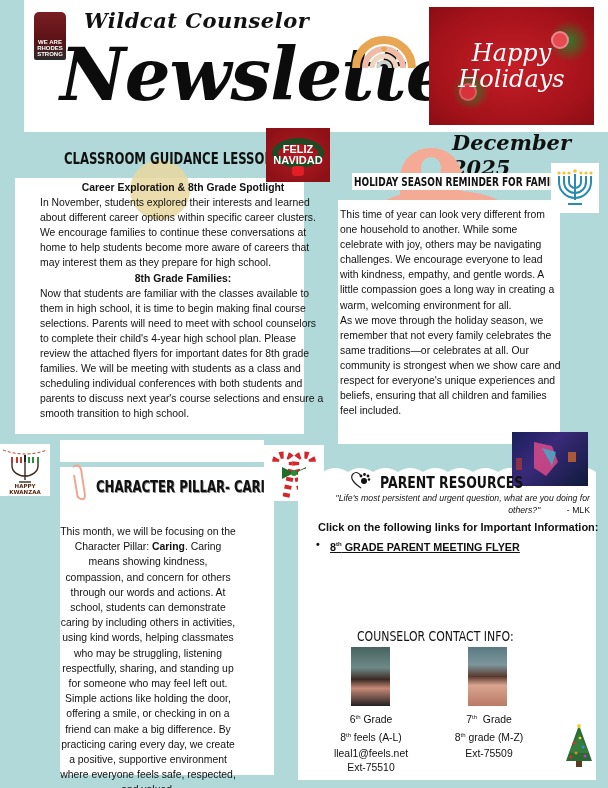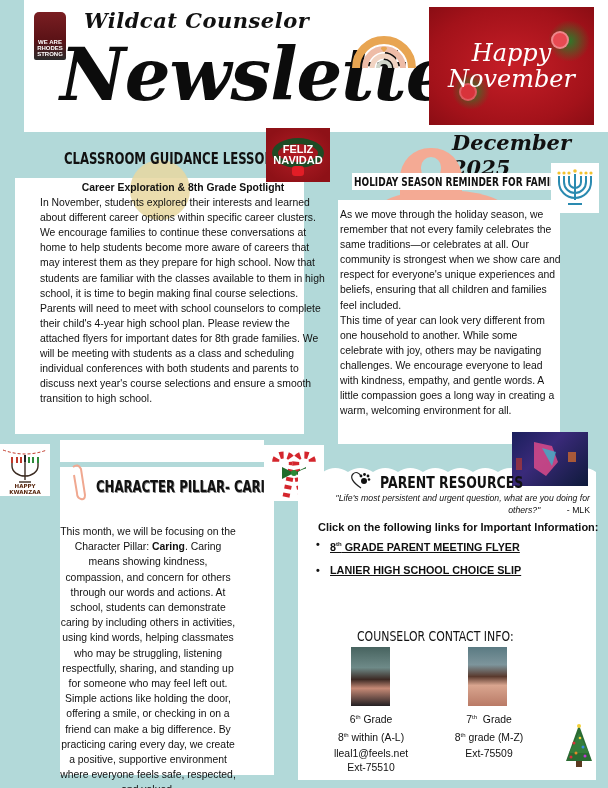--- a/index.html
+++ b/index.html
@@ -172,37 +172,38 @@
   <path d="M28 50 A6 6 0 0 1 40 50" fill="none" stroke="#cfd4c9" stroke-width="4"></path>
   <path d="M34 34 l-3 -3 a2 2 0 0 1 3 -2 a2 2 0 0 1 3 2 z" fill="#e8a552"></path>
 </svg>
 
 <div class="abs holiday-card">
   <div class="pine-l"></div>
   <div class="pine-r"></div>
   <div class="ornament-l"></div>
   <div class="ornament-r"></div>
   <span style="position:relative;z-index:2">Happy</span>
-  <span style="position:relative;z-index:2">November</span>
+  <span style="position:relative;z-index:2">Holidays</span>
 </div>
 
 <div class="abs december">December 2025</div>
 
 <div class="abs cg-box"></div>
 <div class="abs yellow-circle"></div>
 <div class="abs heading cg-heading">Classroom Guidance Lessons</div>
 <div class="abs feliz">
   <div class="wreath"></div>
   <span>FELIZ</span>
   <span>NAVIDAD</span>
   <div class="bow"></div>
 </div>
 <div class="abs cg-text">
   <span class="center">Career Exploration &amp; 8th Grade Spotlight</span>
   <span>In November, students explored their interests and learned about different career options within specific career clusters. We encourage families to continue these conversations at home to help students become more aware of careers that may interest them as they prepare for high school.</span>
+  <span class="center">8th Grade Families:</span>
   <span> Now that students are familiar with the classes available to them in high school, it is time to begin making final course selections. Parents will need to meet with school counselors to complete their child's 4-year high school plan. Please review the attached flyers for important dates for 8th grade families. We will be meeting with students as a class and scheduling individual conferences with both students and parents to discuss next year's course selections and ensure a smooth transition to high school.</span>
 </div>
 
 <div class="abs clip-shape"></div>
 <div class="abs clip-base"></div>
 <div class="abs clip-hole"></div>
 <div class="abs hs-heading-bg"></div>
 <div class="abs heading hs-heading">Holiday Season Reminder for Families</div>
 <div class="abs menorah-card">
   <svg width="38" height="40" viewBox="0 0 38 40">
@@ -219,22 +220,22 @@
         <circle cx="13" cy="5" r="1.6"></circle>
       <circle cx="19" cy="3" r="1.8"></circle>
         <circle cx="25" cy="5" r="1.6"></circle>
         <circle cx="30" cy="5" r="1.6"></circle>
         <circle cx="35" cy="5" r="1.6"></circle>
     </g>
   </svg>
 </div>
 <div class="abs hs-box"></div>
 <div class="abs hs-text">
+  <span style="display:block">This time of year can look very different from one household to another. While some celebrate with joy, others may be navigating challenges. We encourage everyone to lead with kindness, empathy, and gentle words. A little compassion goes a long way in creating a warm, welcoming environment for all.</span>
   <span style="display:block">As we move through the holiday season, we remember that not every family celebrates the same traditions—or celebrates at all. Our community is strongest when we show care and respect for everyone's unique experiences and beliefs, ensuring that all children and families feel included.</span>
-  <span style="display:block">This time of year can look very different from one household to another. While some celebrate with joy, others may be navigating challenges. We encourage everyone to lead with kindness, empathy, and gentle words. A little compassion goes a long way in creating a warm, welcoming environment for all.</span>
 </div>
 
 <div class="abs kwanzaa-card">
   <svg width="50" height="52" viewBox="0 0 50 52">
     <path d="M3 6 Q25 14 47 6" stroke="#c23a2a" stroke-width="1" fill="none" stroke-dasharray="3 2"></path>
     <g stroke="#3a2a20" stroke-width="1.4" fill="none">
       <path d="M12 18 V22 a13 10 0 0 0 26 0 V18"></path>
       <path d="M25 16 V36"></path>
         <path d="M19 38 H31"></path>
     </g>
@@ -293,30 +294,29 @@
   <circle cx="19" cy="9.5" r="1.3" fill="#111"></circle>
 </svg>
 <div class="abs heading pr-heading">Parent Resources</div>
 <div class="abs pr-quote">
   <span>"Life's most persistent and urgent question, what are you doing for others?"</span>&nbsp;&nbsp;&nbsp;&nbsp;&nbsp;&nbsp;&nbsp;&nbsp;&nbsp;&nbsp;
   <span class="mlk">- MLK</span>
 </div>
 <div class="abs pr-click">Click on the following links for Important Information:</div>
 <ul class="abs pr-links">
   <li><a>8</a><sup>th</sup><a> GRADE PARENT MEETING FLYER</a></li>
-  <li><a>LANIER HIGH SCHOOL CHOICE SLIP</a></li>
 </ul>
 
 <div class="abs cc-heading">Counselor Contact Info:</div>
 <div class="abs photo-1"></div>
 <div class="abs photo-2"></div>
 
 <div class="abs contact contact-1">
   <div><span>6</span><sup>th</sup><span> Grade</span></div>
-  <div><span>8</span><sup>th</sup><span> within (A-L)</span></div>
+  <div><span>8</span><sup>th</sup><span> feels (A-L)</span></div>
   <div>lleal1@feels.net</div>
   <div>Ext-75510</div>
 </div>
 
 <div class="abs contact contact-2">
   <div><span>7</span><sup>th</sup><span style="white-space:pre">  Grade</span></div>
   <div><span>8</span><sup>th</sup><span> grade (M-Z)</span></div>
   <div>Ext-75509</div>
 </div>
 

